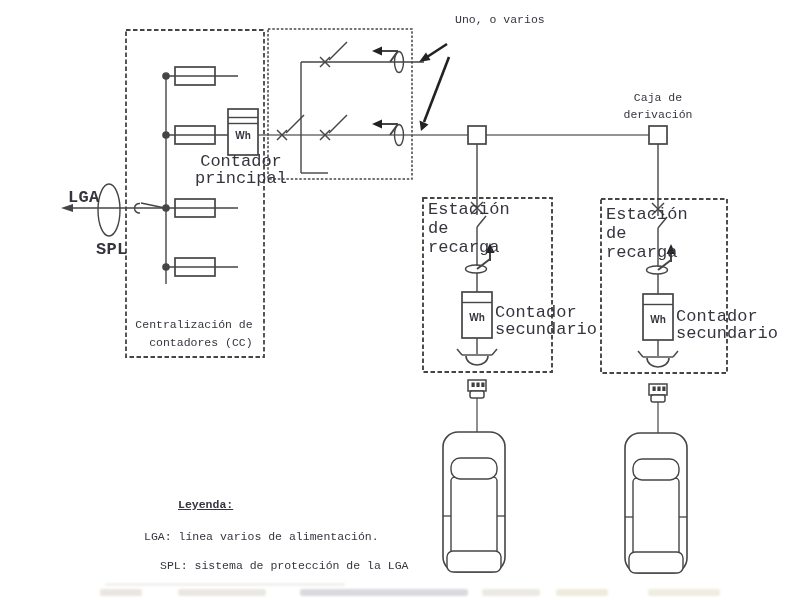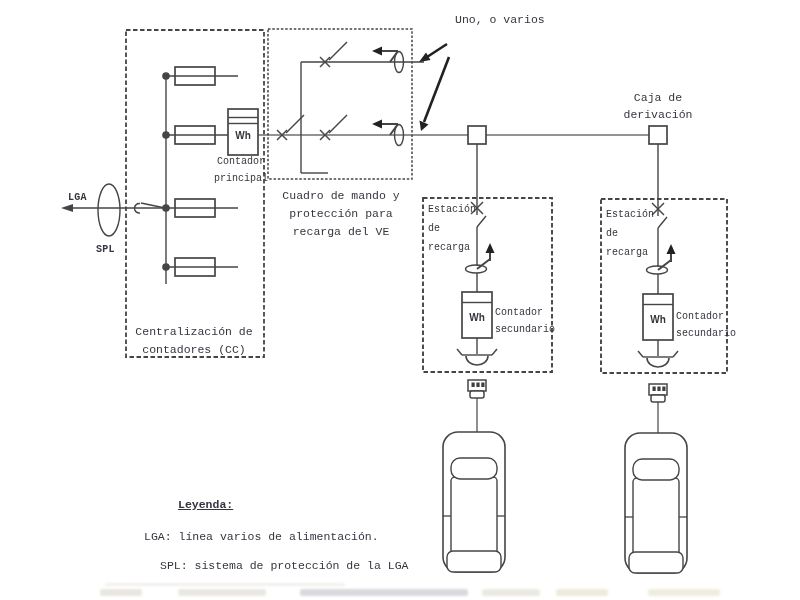--- a/index.html
+++ b/index.html
@@ -2,22 +2,22 @@
 <html><head>
 <meta charset="utf-8">
 <style>
   html,body{margin:0;padding:0;background:#ffffff;}
   .stage{
     position:relative;width:800px;height:600px;background:#ffffff;overflow:hidden;
     font-family:"Liberation Sans", sans-serif;color:#35353f;
   }
   .lbl{position:absolute;font-size:11.5px;line-height:18px;color:#35353f;white-space:nowrap;font-family:Liberation Mono, monospace;}
   .lbl.center{transform:translateX(-50%);text-align:center;}
-  .lbl.big{font-size:10px;font-weight:bold;letter-spacing:.3px;}
-  .lbl.small{font-size:10px;line-height:17px;}
+  .lbl.big{font-size:17px;font-weight:bold;letter-spacing:.3px;}
+  .lbl.small{font-size:17px;line-height:17px;}
   .wh{position:absolute;transform:translateX(-50%);font-size:10px;font-weight:bold;color:#35353f;}
   .legend-title{text-decoration:underline;font-weight:bold;padding-left:34px;}
   svg{position:absolute;left:0;top:0;}
   .remnant{position:absolute;filter:blur(1px);border-radius:2px;opacity:.55;}
 </style>
 </head>
 <body>
 
 <div class="stage">
 
@@ -211,30 +211,25 @@
 
   <div class="lbl big" style="left:68px;top:189px;">LGA</div>
   <div class="lbl big" style="left:96px;top:241px;">SPL</div>
 
   <div class="wh" style="left:243px;top:130px;">Wh</div>
   <div class="lbl small center" style="left:241px;top:153px;">
     <div>Contador</div>
     <div>principal</div>
   </div>
 
-  <div class="lbl center" style="left:194px;top:323px;">
+  <div class="lbl center" style="left:194px;top:316px;text-align:right;">
     <div>Centralización de</div>
     <div>contadores (CC)</div>
   </div>
 
-  <div class="lbl center" style="left:341px;top:187px;">
-    <div>Cuadro de mando y</div>
-    <div>protección para</div>
-    <div>recarga del VE</div>
-  </div>
 
   <div class="lbl" style="left:455px;top:9px;line-height:21px;">
     <div>Uno, o varios</div>
   </div>
 
   <div class="lbl center" style="left:658px;top:89px;line-height:17px;">
     <div>Caja de</div>
     <div>derivación</div>
   </div>
 

